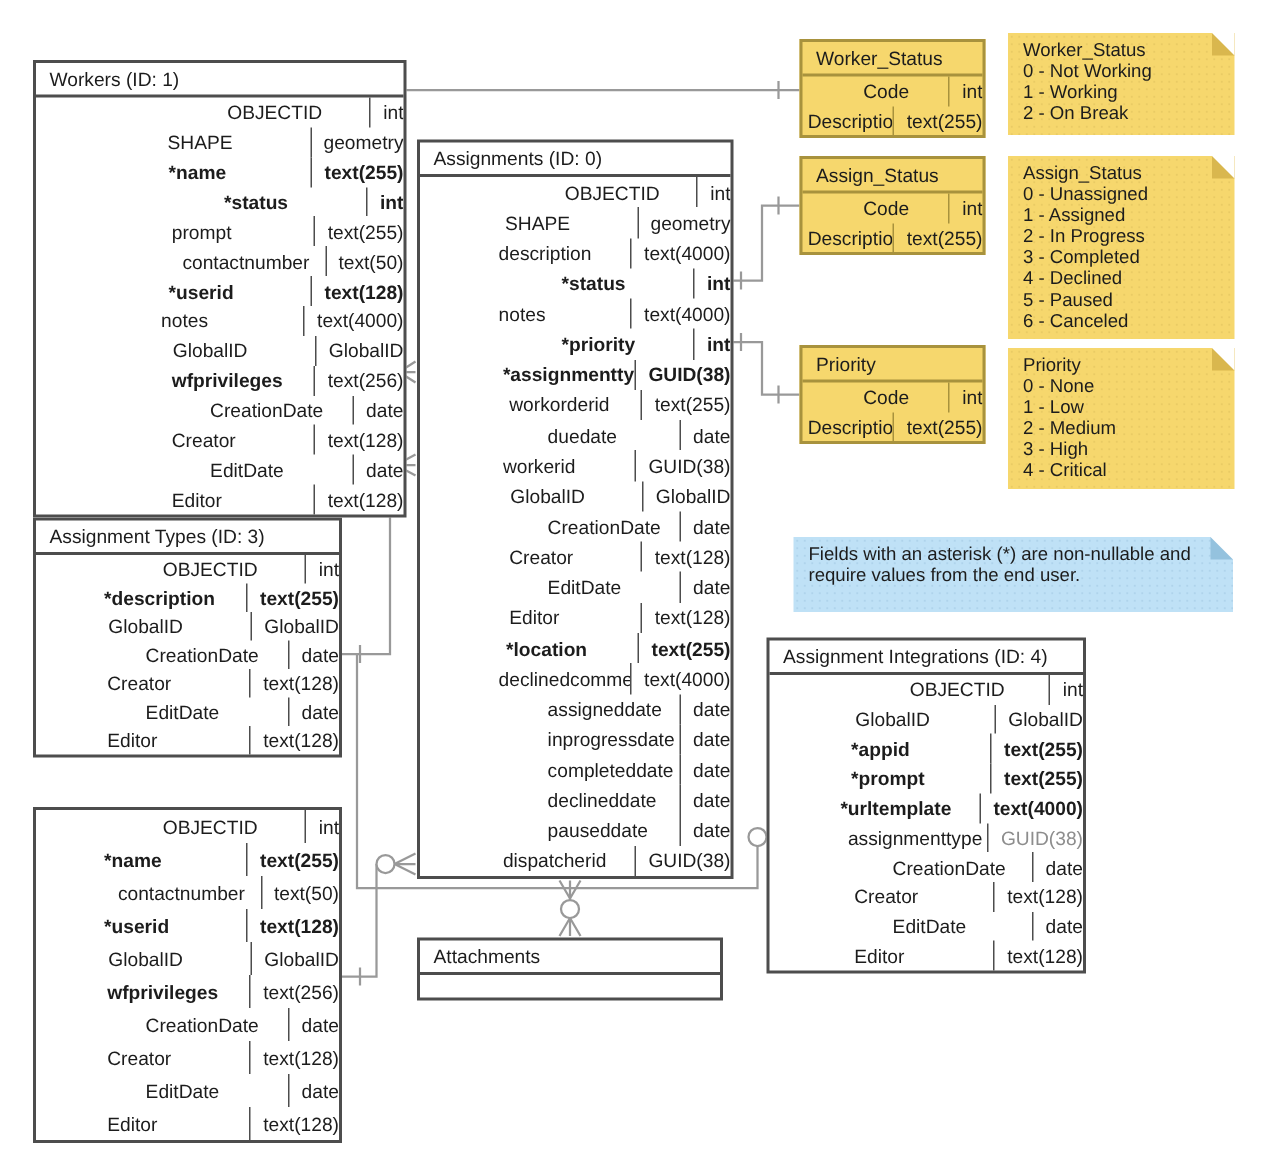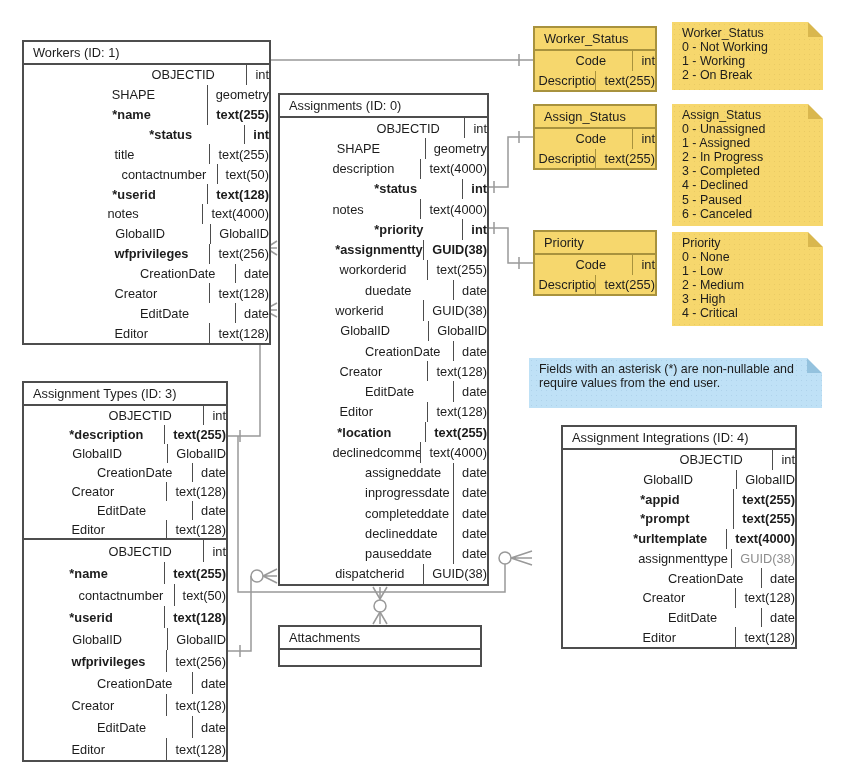--- a/index.html
+++ b/index.html
@@ -120,21 +120,21 @@
         </div>
         <div class="trow bold">
           <span class="fname">*name</span>
           <span class="ftype">text(255)</span>
         </div>
         <div class="trow bold">
           <span class="fname">*status</span>
           <span class="ftype">int</span>
         </div>
         <div class="trow">
-          <span class="fname">title</span>
+          <span class="fname">prompt</span>
           <span class="ftype">text(255)</span>
         </div>
         <div class="trow">
           <span class="fname">contactnumber</span>
           <span class="ftype">text(50)</span>
         </div>
         <div class="trow bold">
           <span class="fname">*userid</span>
           <span class="ftype">text(128)</span>
         </div>
@@ -161,21 +161,21 @@
         <div class="trow">
           <span class="fname">EditDate</span>
           <span class="ftype">date</span>
         </div>
         <div class="trow">
           <span class="fname">Editor</span>
           <span class="ftype">text(128)</span>
         </div>
       </div>
     </div>
-  <div class="etable" id="t-assignment-types" style="left:22px;top:381px;width:206px;height:160px;--ncol:104px">
+  <div class="etable" id="t-assignment-types" style="left:22px;top:345px;width:206px;height:160px;--ncol:104px">
       <div class="thead">Assignment Types (ID: 3)</div>
       <div class="tbody">
         <div class="trow">
           <span class="fname">OBJECTID</span>
           <span class="ftype">int</span>
         </div>
         <div class="trow bold">
           <span class="fname">*description</span>
           <span class="ftype">text(255)</span>
         </div>
@@ -383,21 +383,21 @@
         <div class="trow">
           <span class="fname">Code</span>
           <span class="ftype">int</span>
         </div>
         <div class="trow">
           <span class="fname">Description</span>
           <span class="ftype">text(255)</span>
         </div>
       </div>
     </div>
-  <div class="etable" id="t-assignment-integrations" style="left:561px;top:425px;width:236px;height:224px;--ncol:102px">
+  <div class="etable" id="t-assignment-integrations" style="left:511px;top:425px;width:213px;height:224px;--ncol:102px">
       <div class="thead">Assignment Integrations (ID: 4)</div>
       <div class="tbody">
         <div class="trow">
           <span class="fname">OBJECTID</span>
           <span class="ftype">int</span>
         </div>
         <div class="trow">
           <span class="fname">GlobalID</span>
           <span class="ftype">GlobalID</span>
         </div>

